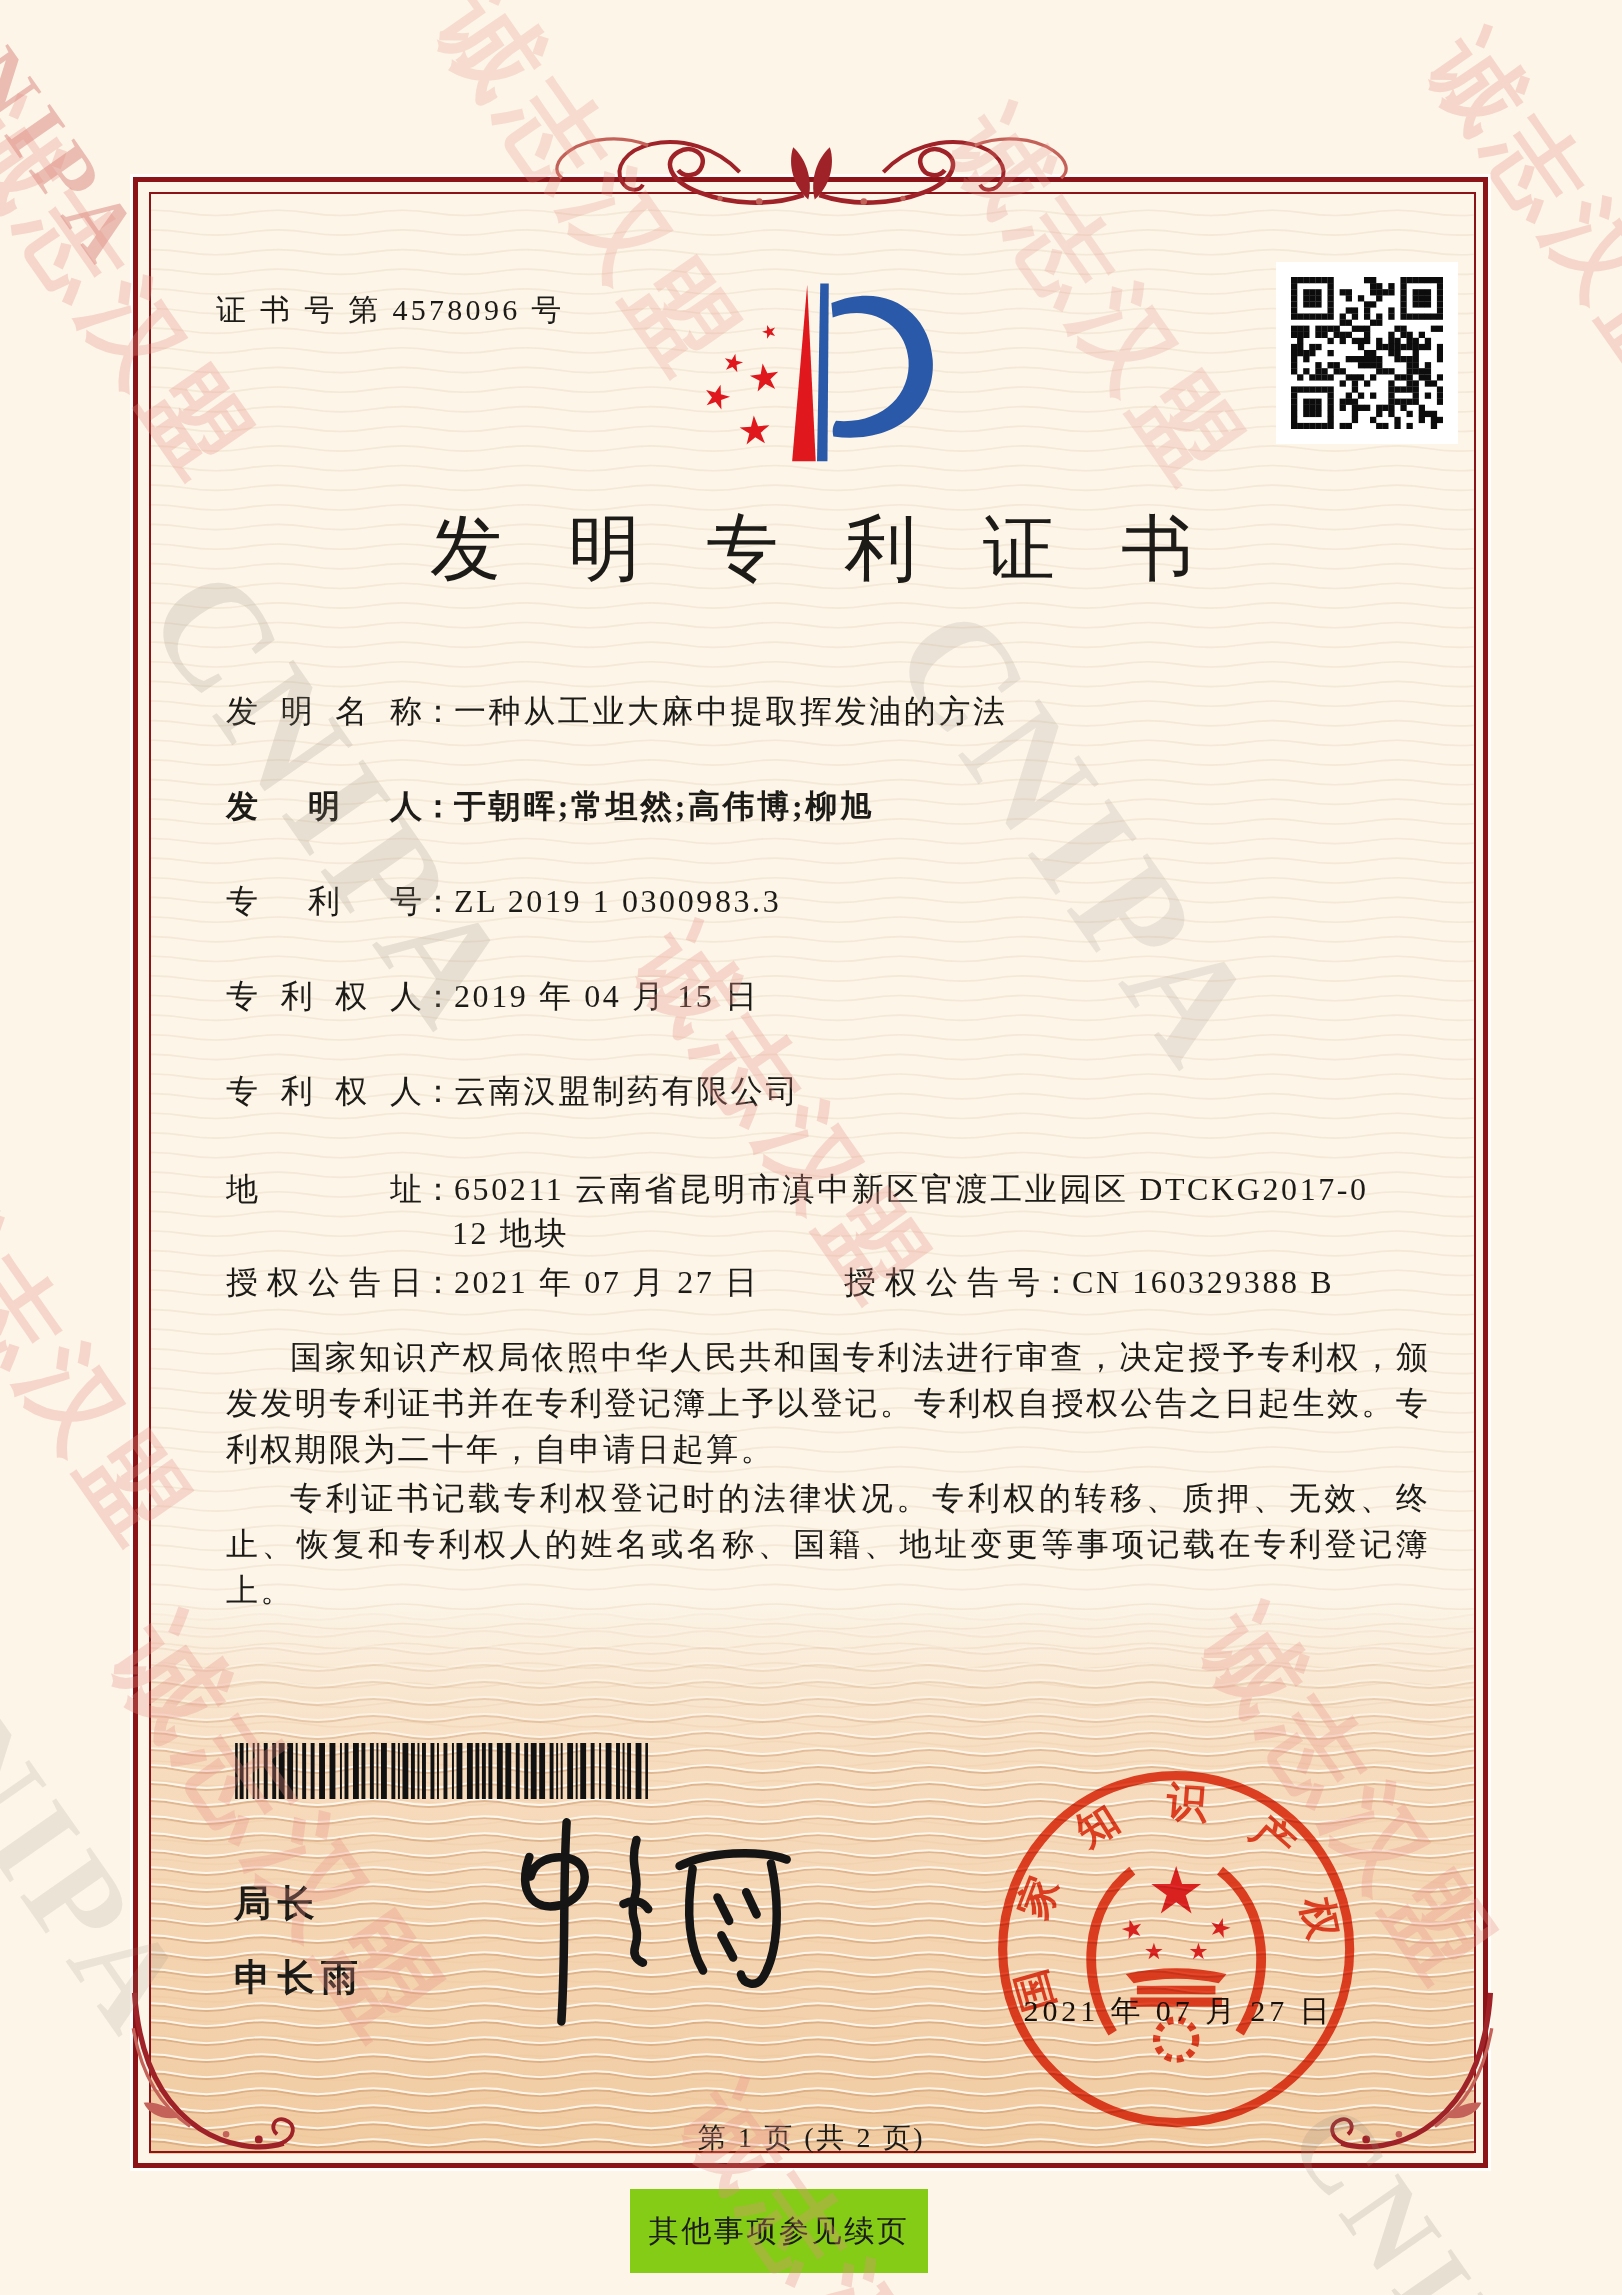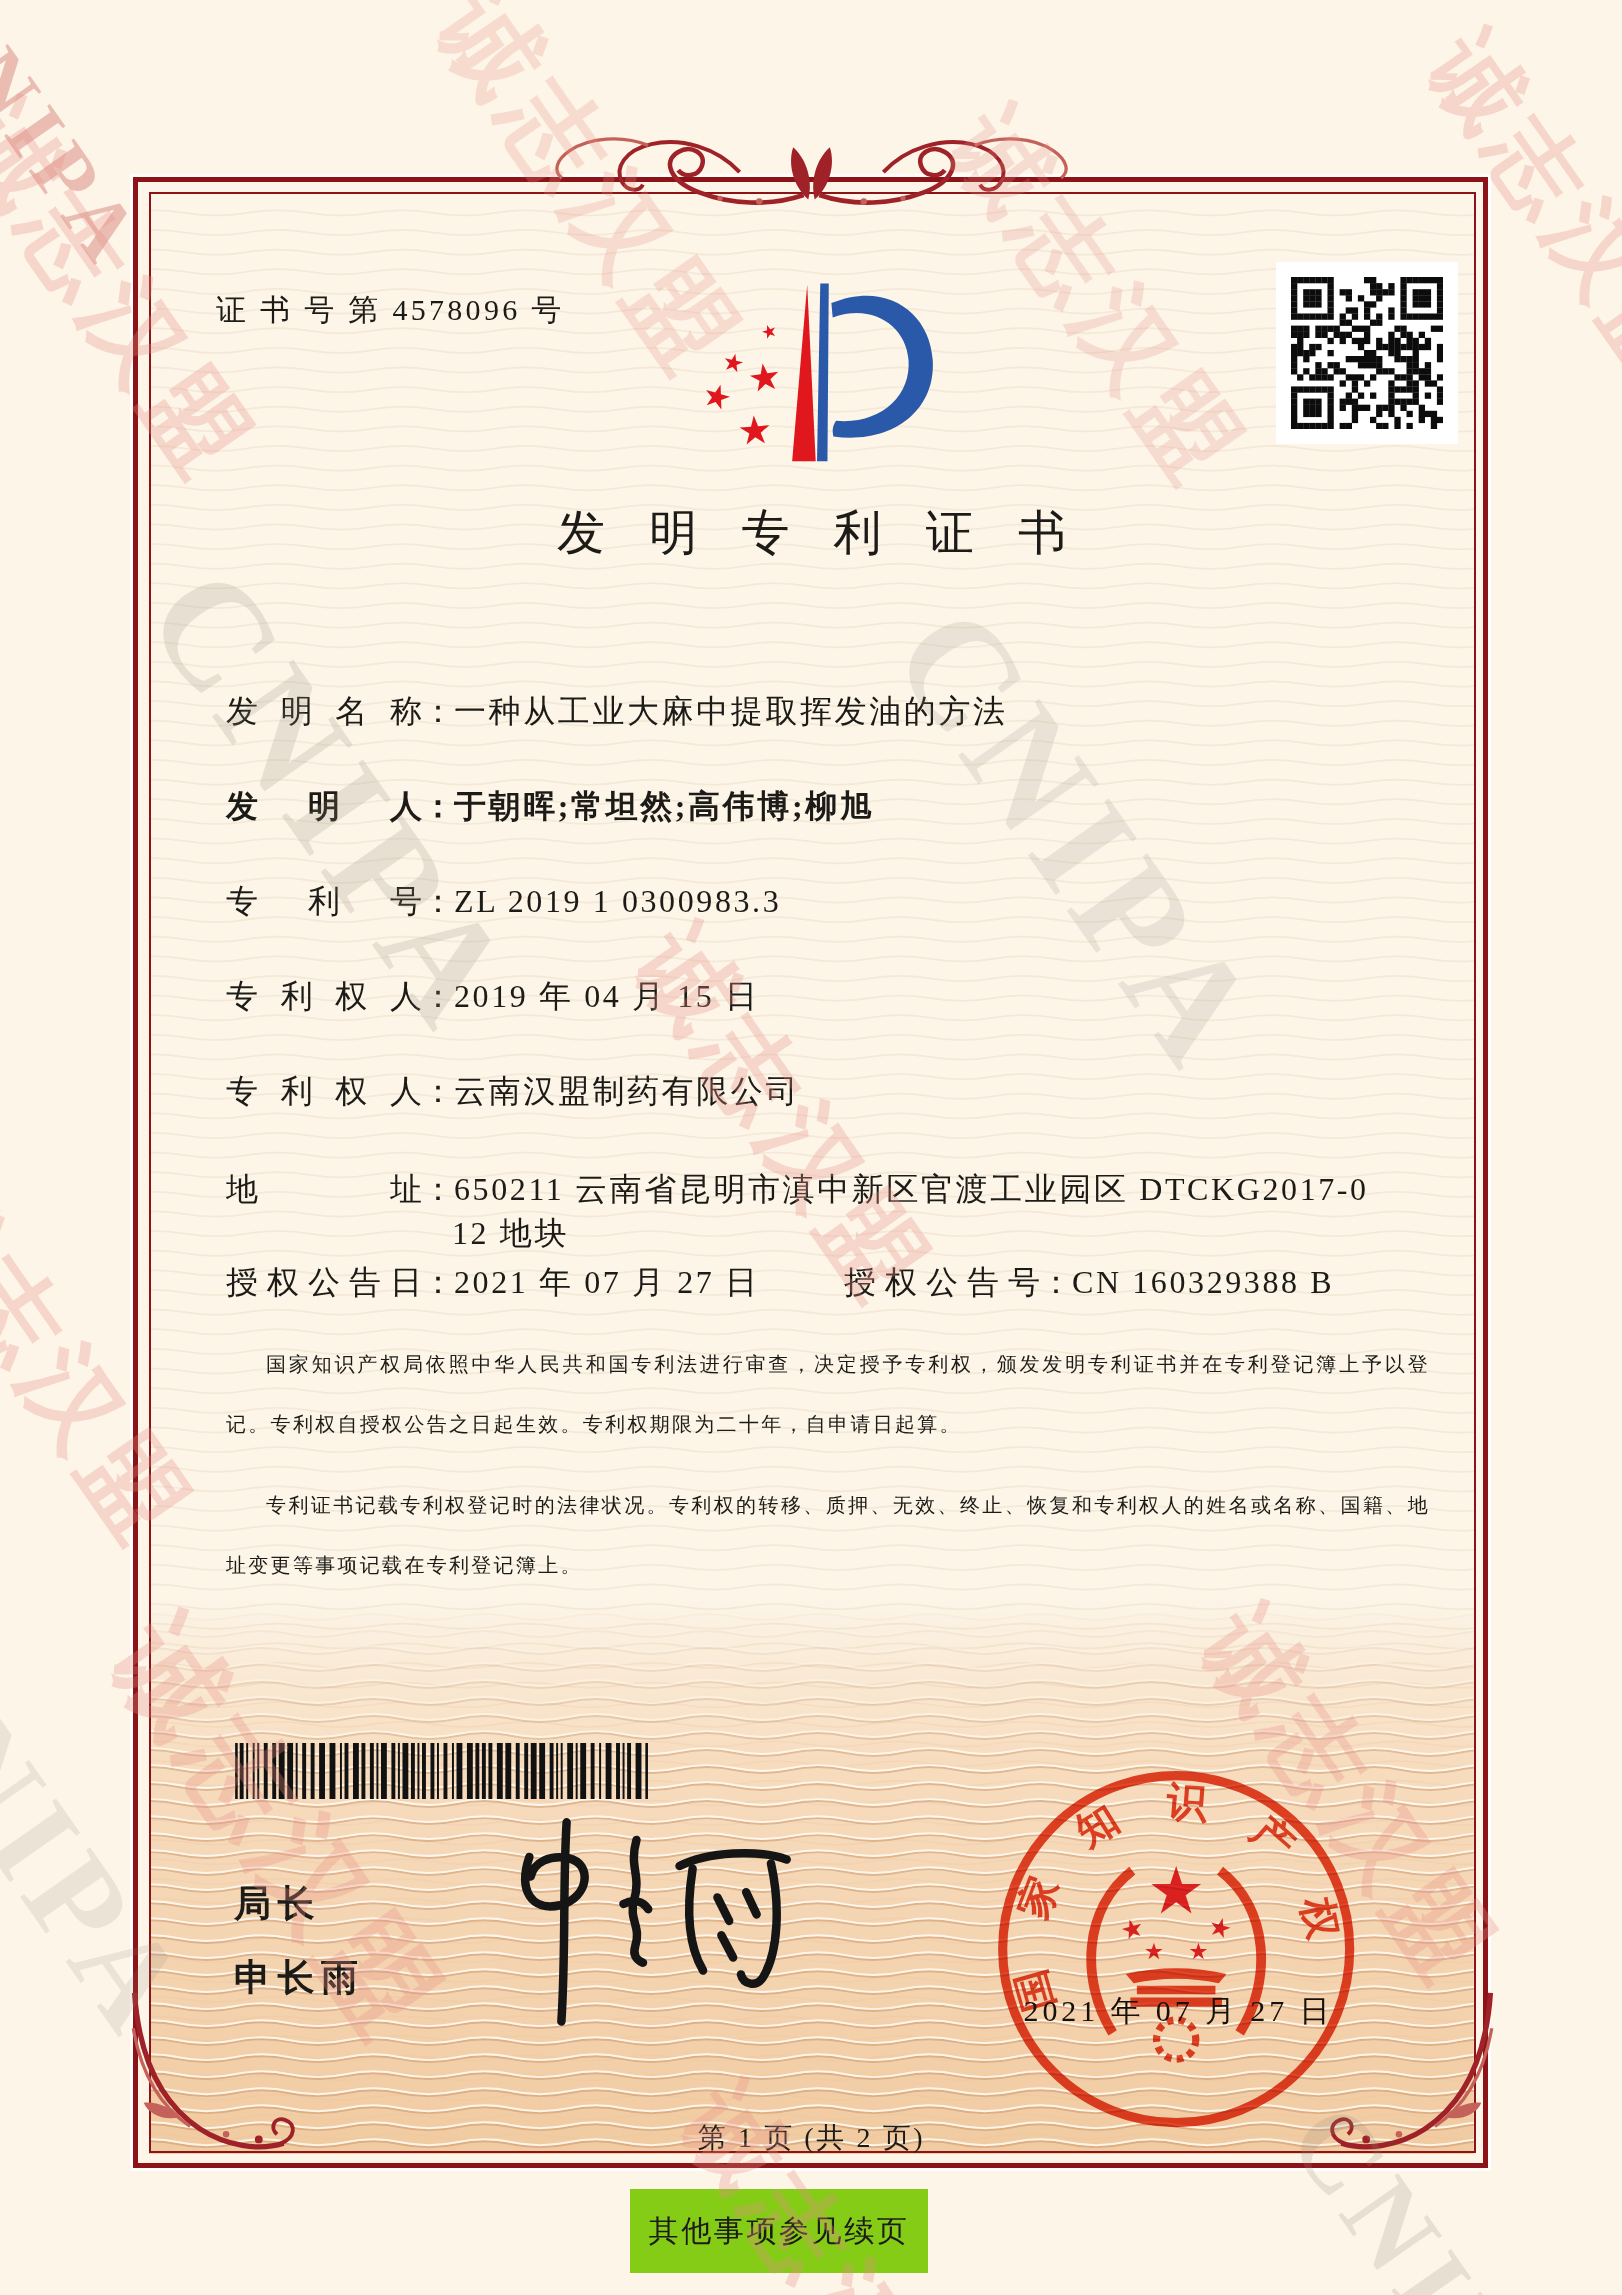--- a/index.html
+++ b/index.html
@@ -14,27 +14,27 @@
   #waves-band{left:149px;top:1598px;z-index:2;}
   
   .wm{position:absolute;z-index:6;pointer-events:none;white-space:nowrap;font-weight:600;transform:rotate(55deg);transform-origin:0 0;}
   .wm-hm{color:rgba(231,143,132,0.30);font-size:98px;letter-spacing:9.2px;}
   .wm-cn{color:rgba(150,138,125,0.20);font-size:151px;letter-spacing:10.5px;}
   
   #cert-no{left:216px;top:290px;font-size:30px;letter-spacing:3.3px;z-index:5;}
   #logo{left:681px;top:265px;z-index:5;}
   #qr-box{left:1276px;top:262px;width:182px;height:182px;background:#fff;z-index:5;}
   #qr-svg{position:absolute;left:15px;top:15px;}
-  #doc-title{left:0;right:0;top:501px;text-align:center;font-size:48px;font-weight:500;letter-spacing:.92em;text-indent:.92em;z-index:5;}
+  #doc-title{left:0;right:0;top:501px;text-align:center;font-size:72px;font-weight:500;letter-spacing:.92em;text-indent:.92em;z-index:5;}
   
   .row{position:absolute;left:226px;font-size:32px;z-index:5;white-space:nowrap;}
   .lbl{display:inline-block;width:196px;text-align:justify;text-align-last:justify;vertical-align:top;}
   .val{letter-spacing:2.6px;}
   
-  .para{position:absolute;left:226px;width:1204px;font-size:20px;line-height:60px;letter-spacing:2.3px;
+  .para{position:absolute;left:226px;width:1204px;font-size:32px;line-height:46px;letter-spacing:2.3px;
         text-align:justify;text-indent:2em;z-index:5;}
   
   #barcode-svg{position:absolute;left:234px;top:1743px;z-index:5;}
   .signer{position:absolute;left:234px;font-size:37px;font-weight:600;letter-spacing:6.5px;z-index:5;}
   #signature-svg{position:absolute;left:393px;top:1806px;z-index:5;}
   #seal-svg{position:absolute;left:985px;top:1758px;z-index:7;mix-blend-mode:multiply;opacity:.93;}
   #seal-date{left:982px;top:1991px;width:393px;text-align:center;font-size:30px;letter-spacing:3.9px;color:#181008;z-index:8;}
   #page-num{left:0;right:0;top:2119px;text-align:center;font-size:28px;letter-spacing:2.6px;z-index:5;}
   #note-box{left:630px;top:2189px;width:298px;height:84px;background:#84cc16;z-index:5;text-align:center;}
   #note-text{font-size:30px;line-height:84px;letter-spacing:2.6px;}

